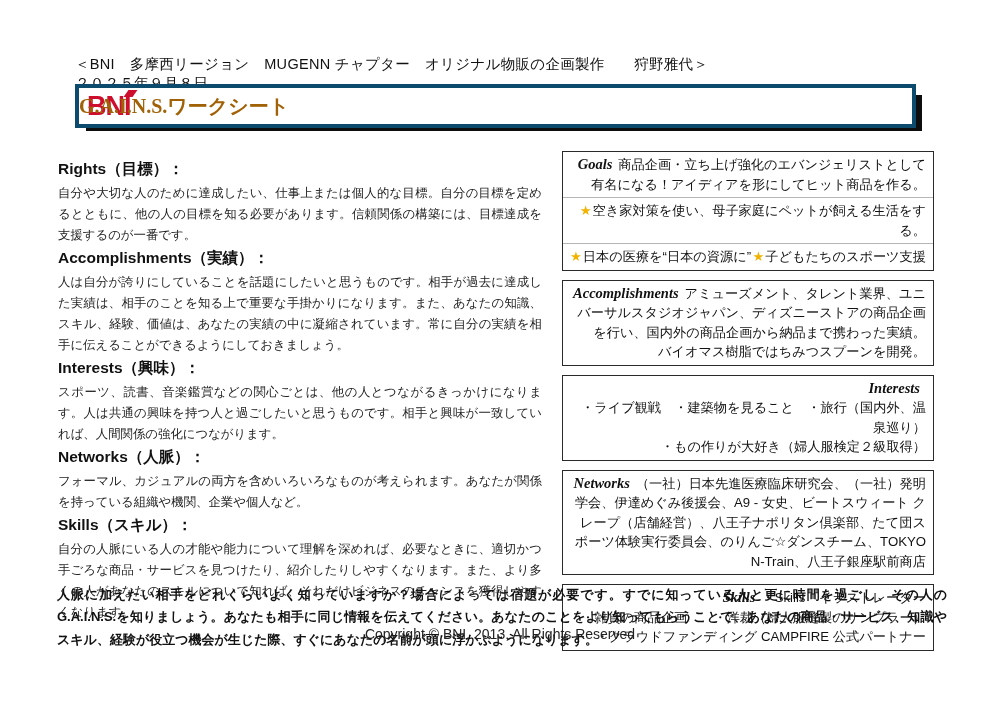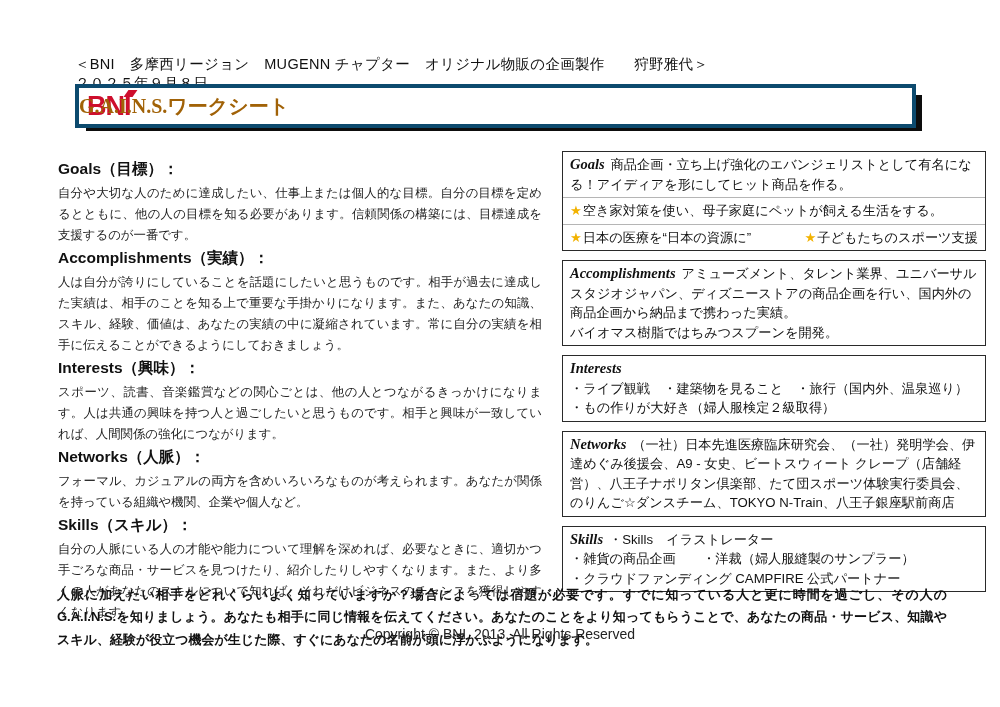--- a/index.html
+++ b/index.html
@@ -36,21 +36,21 @@
   .title-center{
     position:absolute;left:0;right:0;text-align:left;font-size:20px;color:#a16207;
   }
   .title-latin{font-family:"Liberation Serif","DejaVu Serif",serif;font-weight:700;}
   .title-jp{font-weight:700;}
   
   .left-col{position:absolute;left:58px;top:158px;width:484px;}
   .lh{font-size:15.5px;font-weight:700;margin:1px 0 3px 0;color:#111;}
   .lb{font-size:12.4px;line-height:21px;margin:0 0 2px 0;color:#222;text-align:justify;}
   
-  .right-col{position:absolute;left:562px;top:151px;width:424px;}
+  .right-col{position:absolute;left:562px;top:151px;width:372px;text-align:right;}
   .rbox{
     border:1.7px solid #2a2a2a;background:#fff;margin-bottom:9px;
     font-size:13.2px;line-height:19.5px;color:#111;
   }
   .rbox .pad{padding:3px 7px;}
   .rlabel{
     font-family:"Liberation Serif","DejaVu Serif",serif;
     font-style:italic;font-weight:700;font-size:14.5px;margin-right:6px;
   }
   .sep{border-top:1px solid #b5b5b5;}
@@ -78,21 +78,21 @@
 
   <div class="title-shadow"></div>
   <div class="title-box">
     <span class="logo">BNI</span>
     <span class="title-center">
       <span class="title-latin">G.A.I.N.S.</span><span class="title-jp">ワークシート</span>
     </span>
   </div>
 
   <div class="left-col">
-    <div class="lh">Goals（目標）：</div>
+    <div class="lh">Rights（目標）：</div>
     <p class="lb">自分や大切な人のために達成したい、仕事上または個人的な目標。自分の目標を定めるとともに、他の人の目標を知る必要があります。信頼関係の構築には、目標達成を支援するのが一番です。</p>
 
     <div class="lh">Accomplishments（実績）：</div>
     <p class="lb">人は自分が誇りにしていることを話題にしたいと思うものです。相手が過去に達成した実績は、相手のことを知る上で重要な手掛かりになります。また、あなたの知識、スキル、経験、価値は、あなたの実績の中に凝縮されています。常に自分の実績を相手に伝えることができるようにしておきましょう。</p>
 
     <div class="lh">Interests（興味）：</div>
     <p class="lb">スポーツ、読書、音楽鑑賞などの関心ごとは、他の人とつながるきっかけになります。人は共通の興味を持つ人と過ごしたいと思うものです。相手と興味が一致していれば、人間関係の強化につながります。</p>
 
     <div class="lh">Networks（人脈）：</div>
     <p class="lb">フォーマル、カジュアルの両方を含めいろいろなものが考えられます。あなたが関係を持っている組織や機関、企業や個人など。</p>

